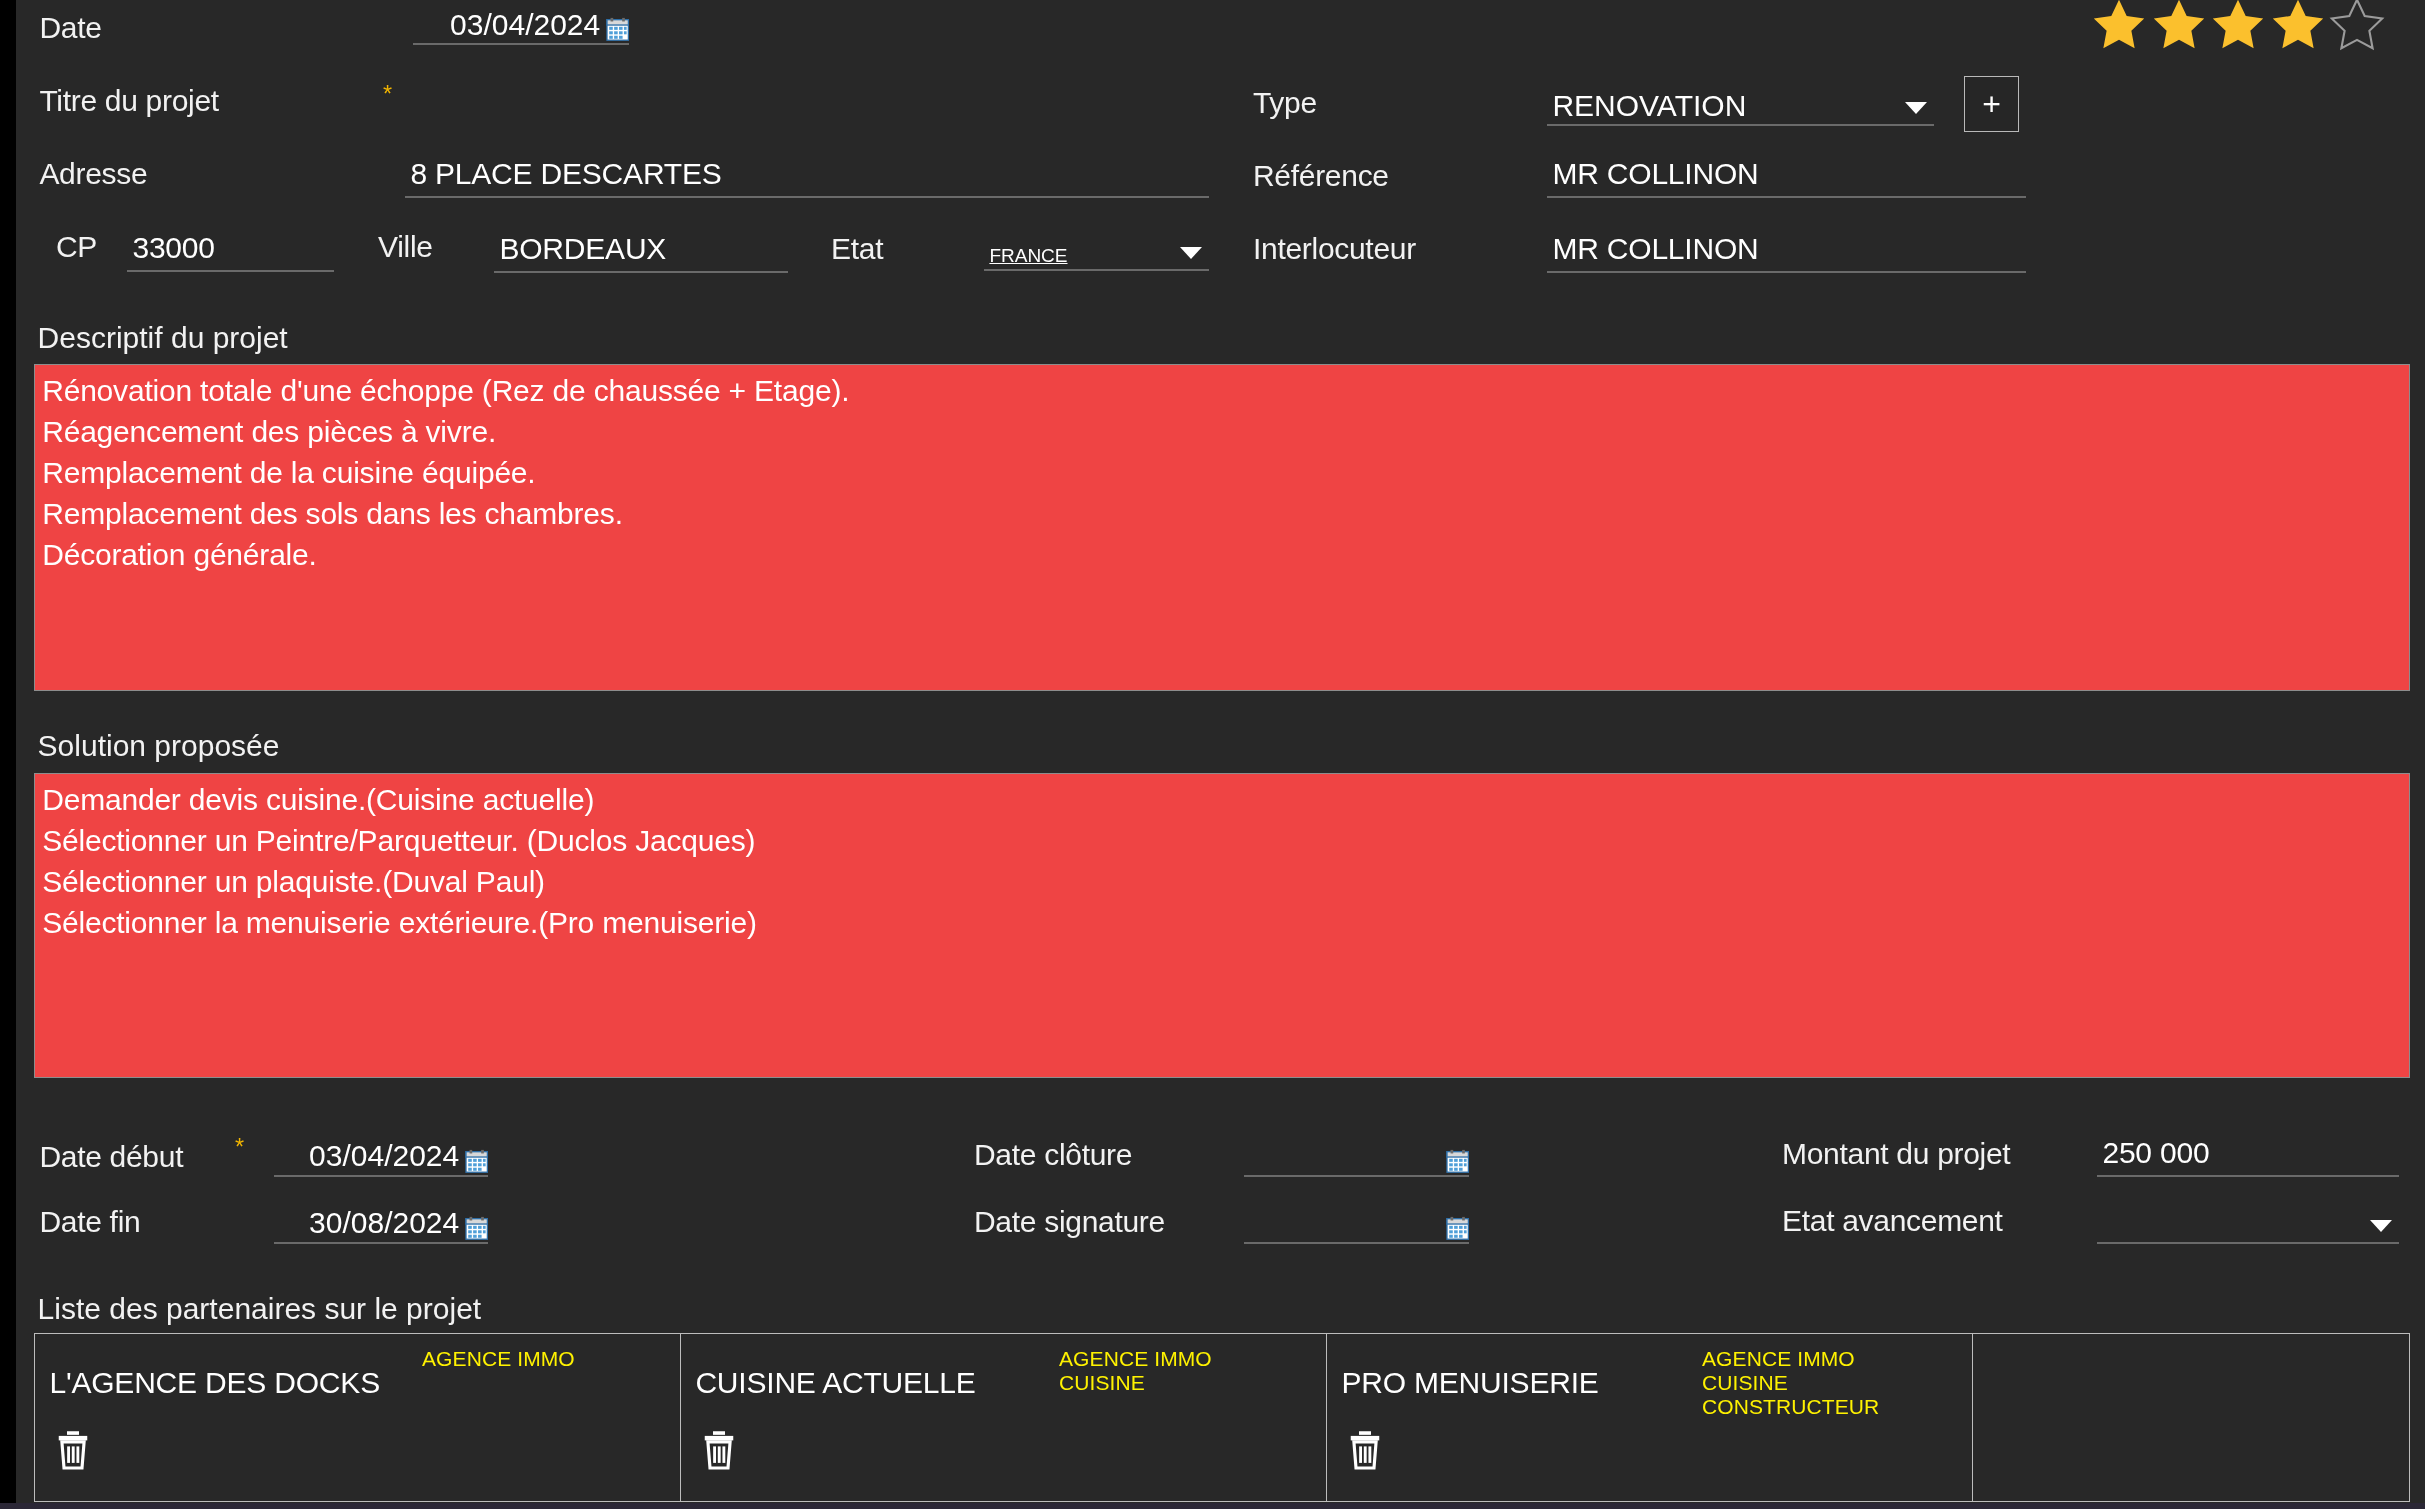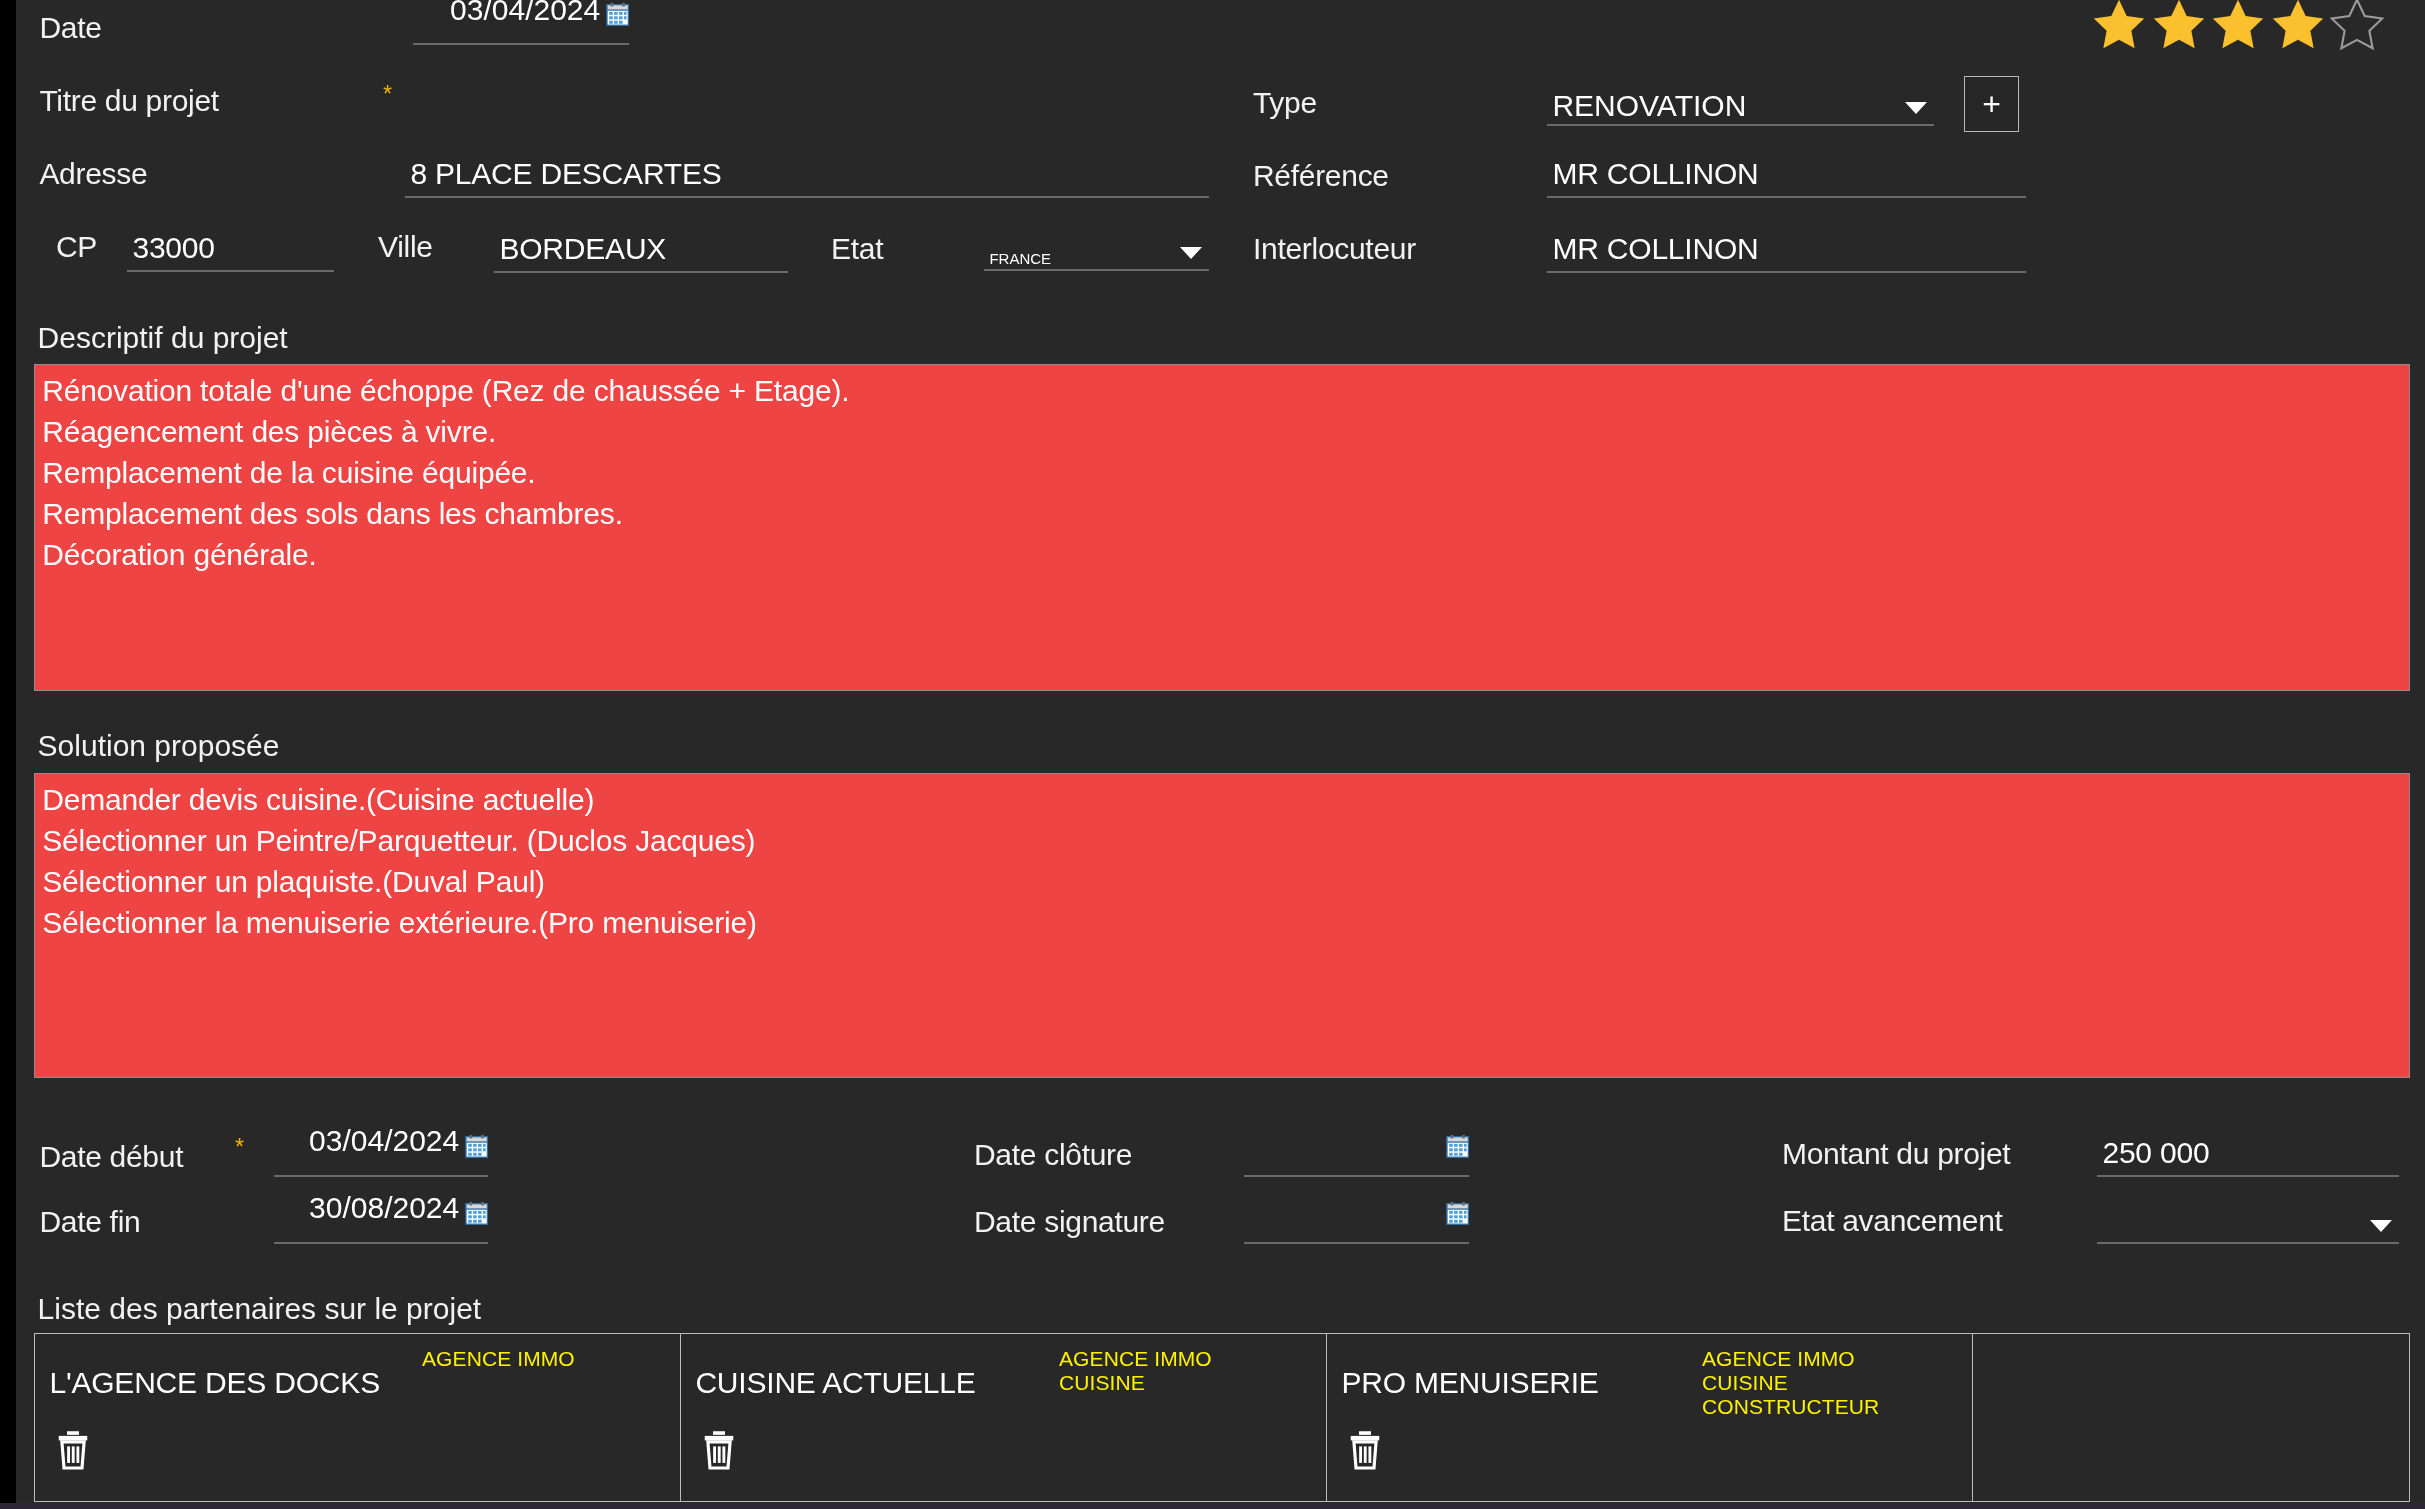--- a/index.html
+++ b/index.html
@@ -66,21 +66,21 @@
   .field.ralign { text-align: left; }
   
   .datebox {
     position: absolute;
     box-sizing: border-box;
     border-bottom: 2.7px solid #6a6a6a;
     display: flex;
     align-items: flex-end;
     justify-content: flex-end;
     gap: 5.4px;
-    padding-bottom: 16px;
+    padding-bottom: 1px;
   }
   .datebox .dv {
     color: #ffffff;
     font-size: 30px;
     white-space: nowrap;
     line-height: 1;
     padding-bottom: 2.7px;
   }
   .cal-ico {
     width: 23.4px;
@@ -96,21 +96,21 @@
     align-items: flex-end;
     justify-content: space-between;
     padding: 0 7.2px 2.7px 5.4px;
   }
   .selbox .sv {
     color: #ffffff;
     font-size: 30px;
     white-space: nowrap;
     line-height: 1.05;
   }
-  .selbox .sv.sm { font-size: 15px; }
+  .selbox .sv.sm { font-size: 19px; text-decoration: underline; }
   .caret {
     width: 0; height: 0;
     border-left: 11.7px solid transparent;
     border-right: 11.7px solid transparent;
     border-top: 12.6px solid #ffffff;
     margin-bottom: 7.2px;
     flex: 0 0 auto;
   }
   .plusbtn {
     position: absolute;

